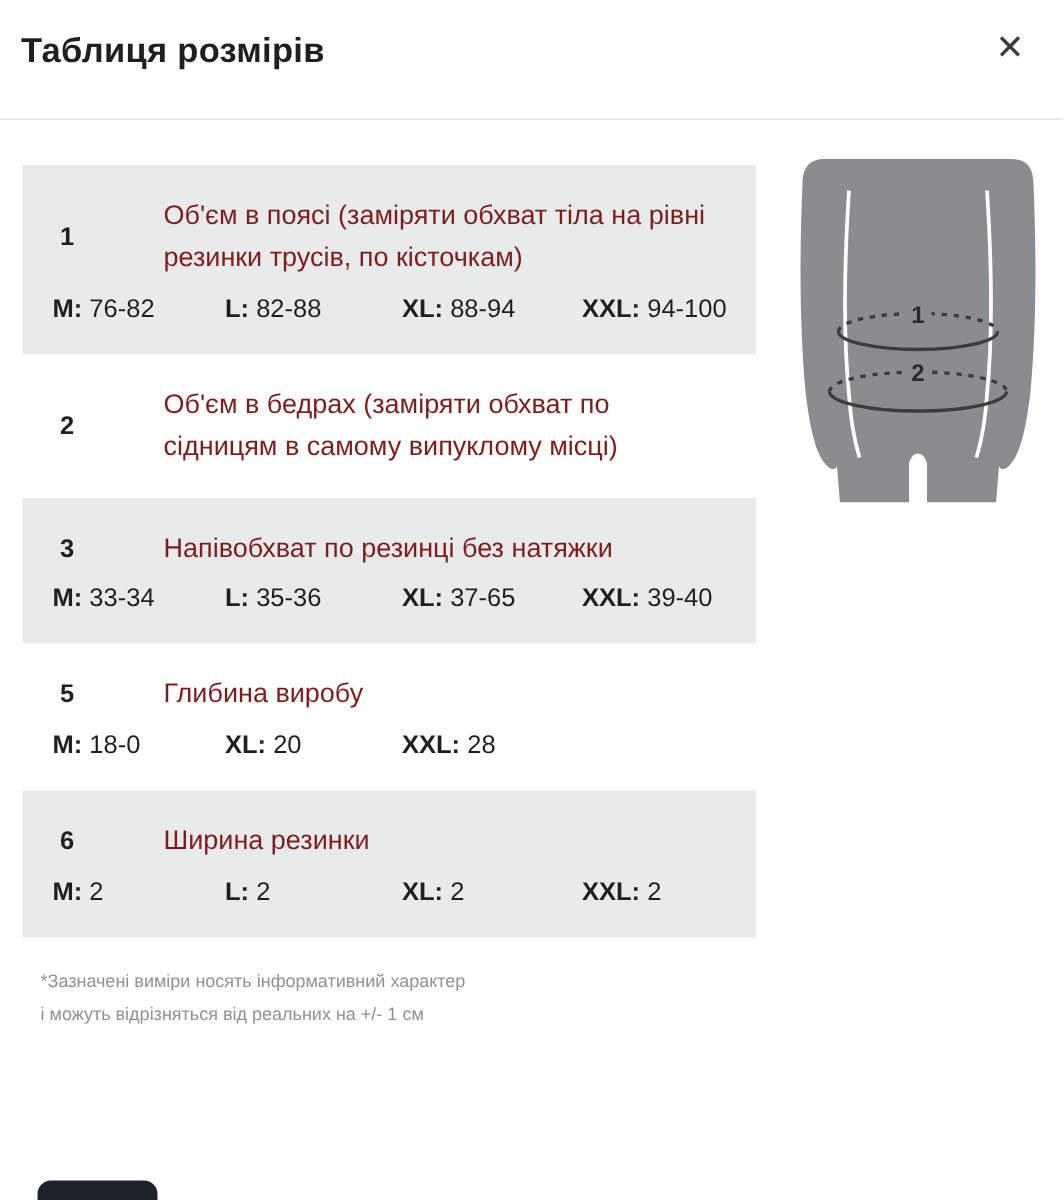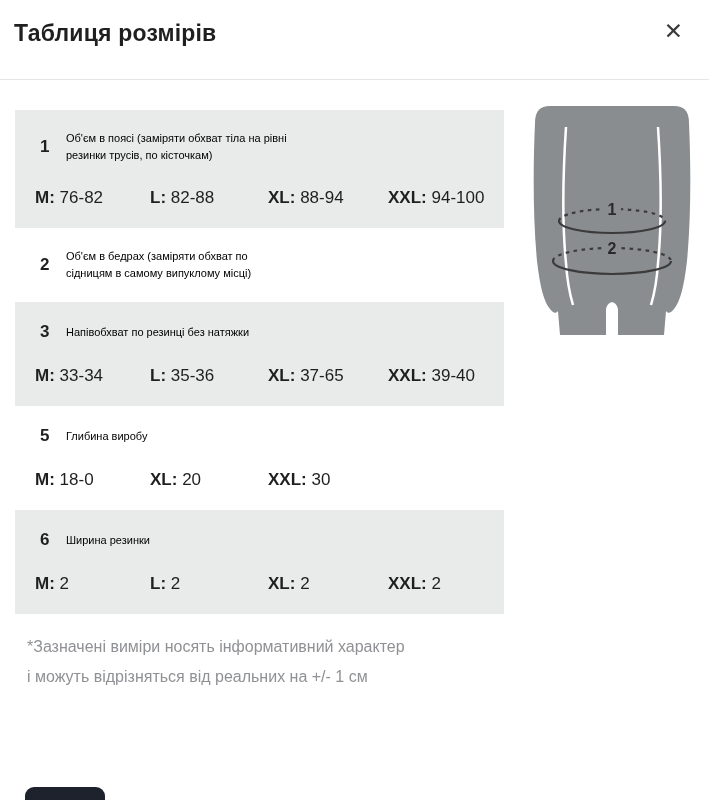--- a/index.html
+++ b/index.html
@@ -25,30 +25,30 @@
     font-family:inherit;
   }
   
   .content{position:relative;padding-top:30px;}
   .rows{margin-left:15px;width:489px;}
   .row{box-sizing:border-box;width:100%;padding:20px 8px 20px 20px;}
   .row.gray{background:#e9eaea;}
   .row.white{background:#ffffff;}
   .row-head{display:flex;align-items:center;margin-left:5px;}
   .row-num{width:26px;flex:0 0 26px;font-size:17px;font-weight:700;color:#1f1f1f;}
-  .row-desc{flex:1;font-size:11px;line-height:1.55;color:#000000;}
+  .row-desc{flex:1;font-size:18px;line-height:1.55;color:#7f1d1d;margin-left:43px;}
   .row-desc span{display:block;}
   .sizes{
     display:grid;grid-template-columns:115px 118px 120px 1fr;
-    margin-top:24px;font-size:17px;color:#1f1f1f;white-space:nowrap;
+    margin-top:10px;font-size:17px;color:#1f1f1f;white-space:nowrap;
   }
   .size-cell b{font-weight:700;}
   
   .footnote{
-    margin:18px 0 0 27px;font-size:16px;line-height:1.85;color:#8f9194;
+    margin:18px 0 0 27px;font-size:12px;line-height:1.85;color:#8f9194;
   }
   .footnote span{display:block;}
   
   .figure{position:absolute;left:520px;top:23px;width:180px;height:232px;}
   
   .partial-pill{
     position:absolute;left:25px;top:787px;width:80px;height:16px;
     background:#1e222d;border:none;border-radius:9px 9px 0 0;cursor:pointer;
   }
 </style>
@@ -110,21 +110,21 @@
     <div class="row white">
       <div class="row-head">
         <div class="row-num">5</div>
         <div class="row-desc">
           <span>Глибина виробу</span>
         </div>
       </div>
       <div class="sizes">
         <div class="size-cell"><b>M:</b> <span>18-0</span></div>
         <div class="size-cell"><b>XL:</b> <span>20</span></div>
-        <div class="size-cell"><b>XXL:</b> <span>30</span></div>
+        <div class="size-cell"><b>XXL:</b> <span>28</span></div>
       </div>
     </div>
 
     <div class="row gray">
       <div class="row-head">
         <div class="row-num">6</div>
         <div class="row-desc">
           <span>Ширина резинки</span>
         </div>
       </div>

